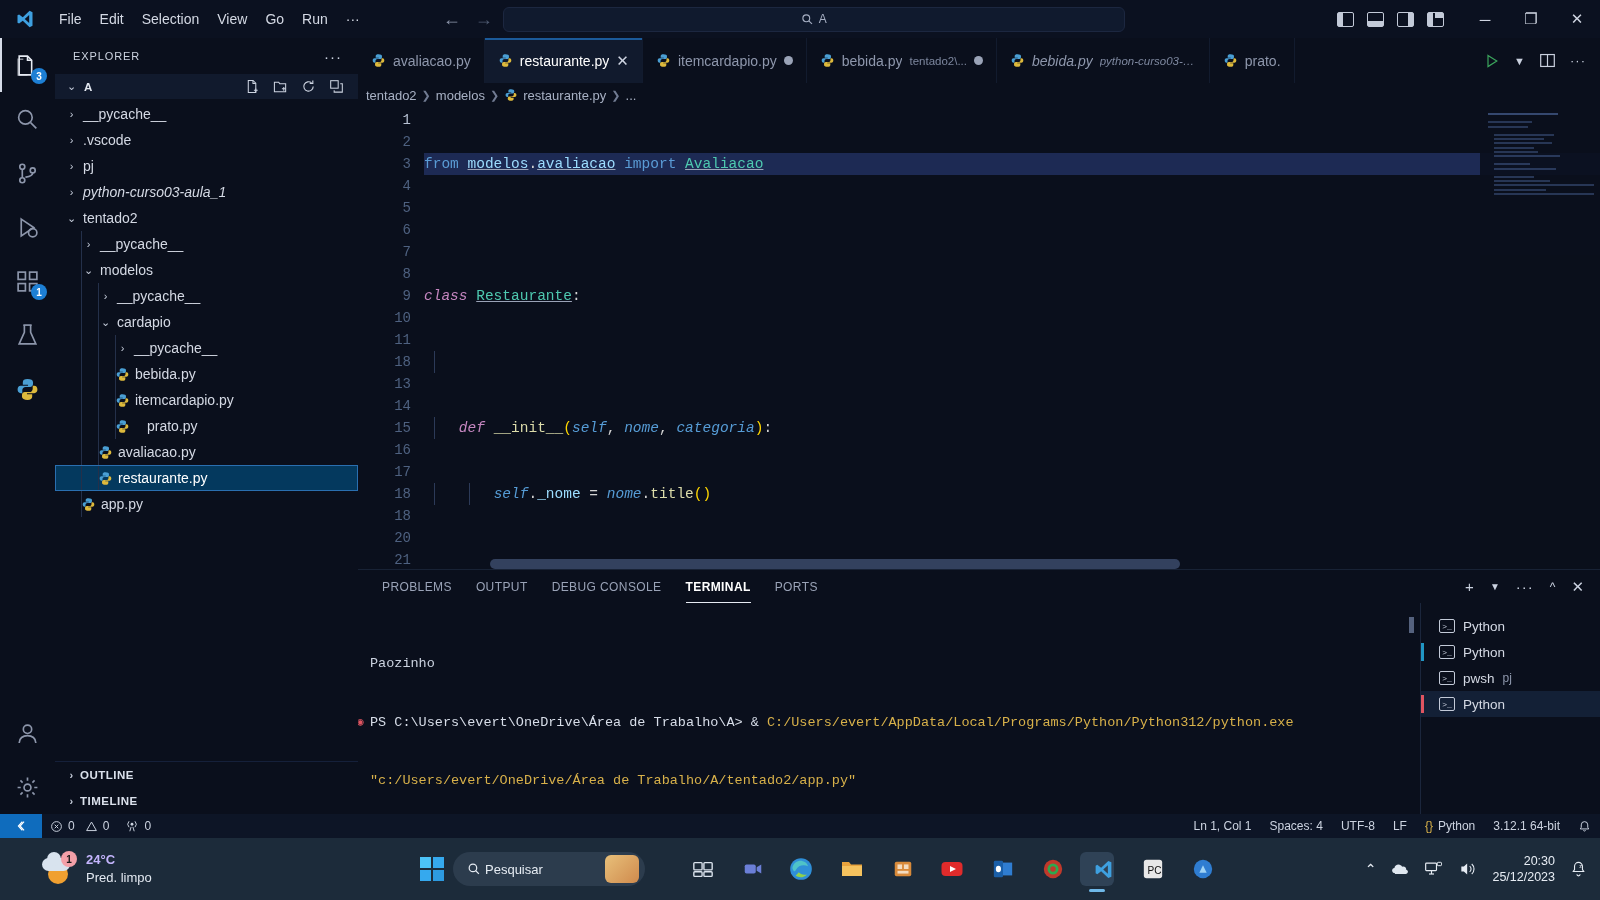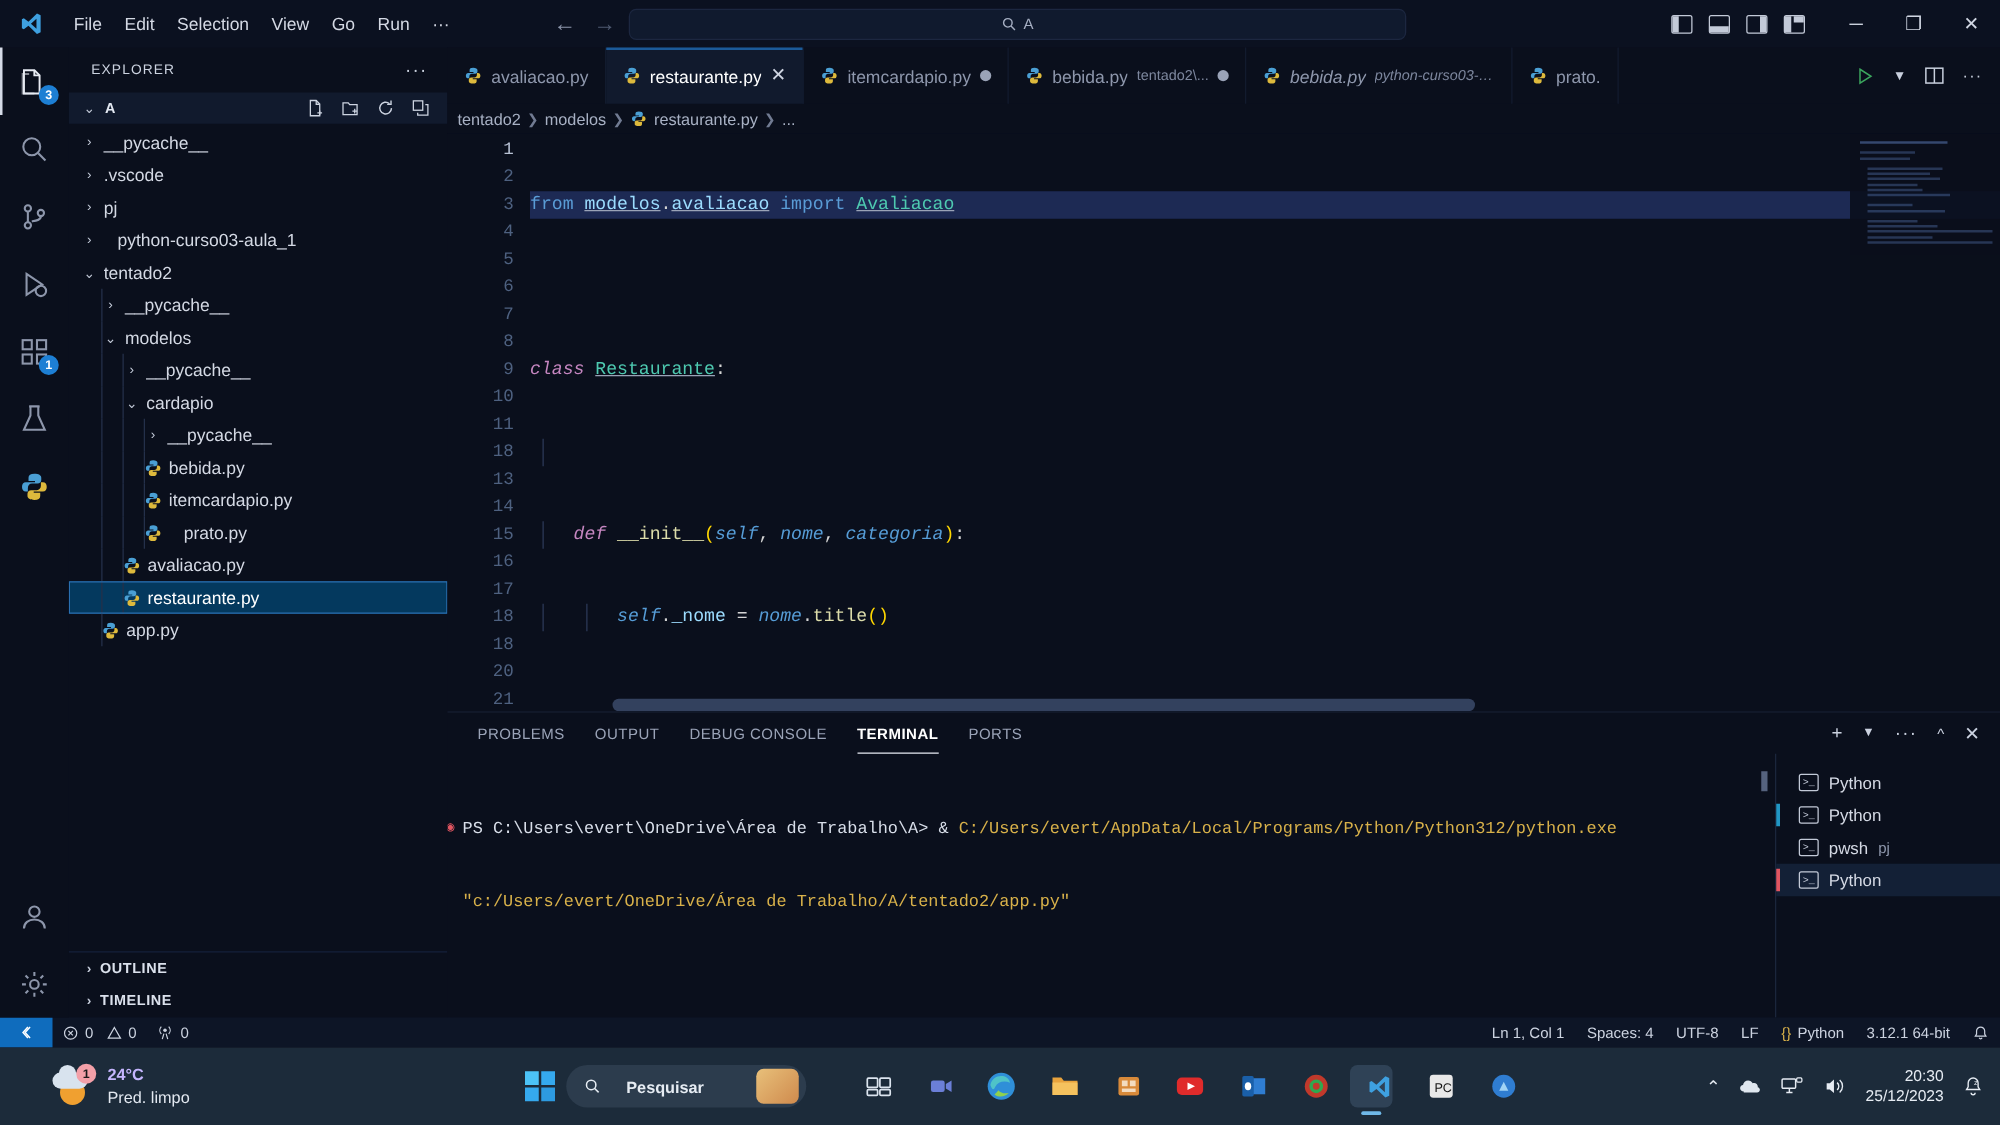--- a/index.html
+++ b/index.html
@@ -142,21 +142,21 @@
   .wicon .cloud::before { content:""; position:absolute; left:5px; top:-6px; width:14px; height:14px; border-radius:50%; background:#d8e3ee; }
   .wicon .badge { position:absolute; right:-1px; top:-3px; width:16px; height:16px; border-radius:50%; background:#f3a0a8; color:#1a1a1a; font-size:10px; display:flex; align-items:center; justify-content:center; font-weight:bold; }
   .wtext { line-height:1.35; }
   .wtext .t { font-size:13px; font-weight:bold; color:#c4b5fd; }
   .wtext .d { font-size:13px; color:#e2e8f0; }
   .tb-center { position:absolute; left:420px; display:flex; align-items:center; gap:9px; }
   .winlogo { width:24px; height:24px; display:grid; grid-template-columns:1fr 1fr; grid-template-rows:1fr 1fr; gap:2.5px; }
   .winlogo i { display:block; background:#32b4f5; }
   .winlogo i:nth-child(1){ background:#4cc3f7; } .winlogo i:nth-child(2){ background:#35a9ee; }
   .winlogo i:nth-child(3){ background:#35a9ee; } .winlogo i:nth-child(4){ background:#2d9ae0; }
-  .searchpill { width:192px; height:34px; border-radius:17px; background:#2c3c4d; display:flex; align-items:center; gap:20px; padding-left:14px; font-size:13px; color:#e6ecf3; position:relative;font-weight:bold; }
+  .searchpill { width:192px; height:34px; border-radius:17px; background:#2c3c4d; display:flex; align-items:center; gap:4px; padding-left:14px; font-size:13px; color:#e6ecf3; position:relative; }
   .searchpill .kit { position:absolute; right:6px; top:3px; width:34px; height:28px; border-radius:6px; background:linear-gradient(135deg,#e8c07a,#cf8a4d); }
   .tb-apps { position:absolute; left:680px; display:flex; align-items:center; gap:16px; }
   .app { width:34px; height:34px; border-radius:6px; display:flex; align-items:center; justify-content:flex-end; position:relative; }
   .app .undot { position:absolute; bottom:-6px; left:50%; transform:translateX(-50%); width:16px; height:3px; border-radius:2px; background:#6fb8e8; }
   .tray { position:absolute; right:12px; display:flex; align-items:center; gap:14px; color:#e6ecf3; }
   .tray .clock { text-align:right; line-height:1.3; font-size:12.5px; }
 
   svg { display:block; }
 </style>
 </head>
@@ -309,21 +309,21 @@
             <span style="margin-left: 3px;">.vscode</span>
           </div>
           <div class="row">
             <span style="display: inline-block; width: 8px;"></span>
             <span class="chev">›</span>
             <span style="margin-left: 3px;">pj</span>
           </div>
           <div class="row">
             <span style="display: inline-block; width: 8px;"></span>
             <span class="chev">›</span>
-            <span style="margin-left: 14px;">python-curso03-aula_1</span>
+            <span style="margin-left: 3px; font-style: italic;">python-curso03-aula_1</span>
           </div>
           <div class="row">
             <span style="display: inline-block; width: 8px;"></span>
             <span class="chev">⌄</span>
             <span style="margin-left: 3px;">tentado2</span>
           </div>
           <div class="row">
             <div class="guide" style="left: 26px;"></div>
             <span style="display: inline-block; width: 25px;"></span>
             <span class="chev">›</span>
@@ -613,20 +613,21 @@
             <div class="panel-acts">
             <span>+</span>
             <span style="font-size:10px">▼</span>
             <span style="letter-spacing:1px">···</span>
             <span style="font-size:12px">^</span>
             <span>✕</span>
           </div>
         </div>
         <div class="panel-body">
           <div class="term">
+            <div>Paozinho</div>
             <div style="position:relative"><span class="errmark">◉</span><span class="t-white">PS C:\Users\evert\OneDrive\Área de Trabalho\A&gt; &amp; </span><span class="t-yellow">C:/Users/evert/AppData/Local/Programs/Python/Python312/python.exe</span></div>
             <div class="t-yellow">"c:/Users/evert/OneDrive/Área de Trabalho/A/tentado2/app.py"</div>
             
             
             
             
             
             
             <div class="t-scroll"></div>
           </div>

